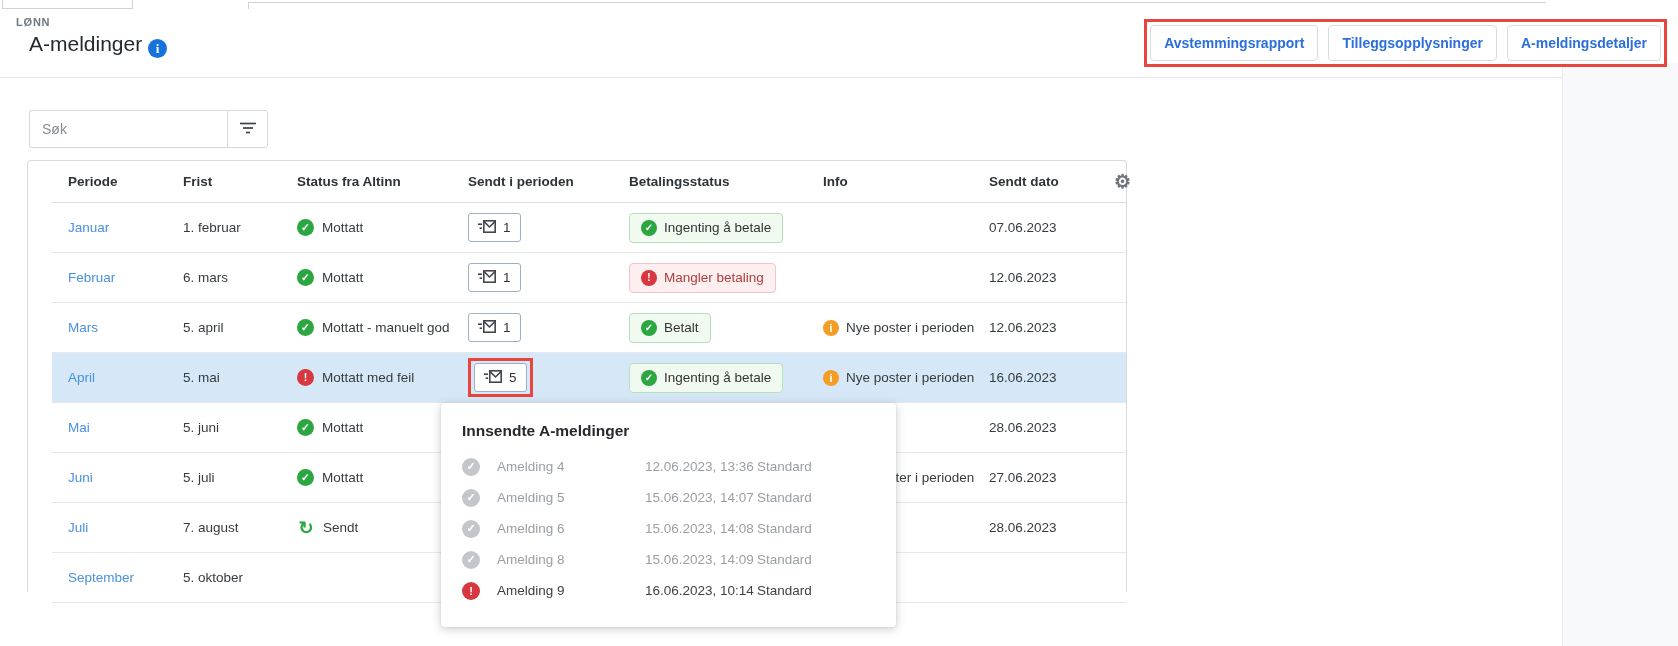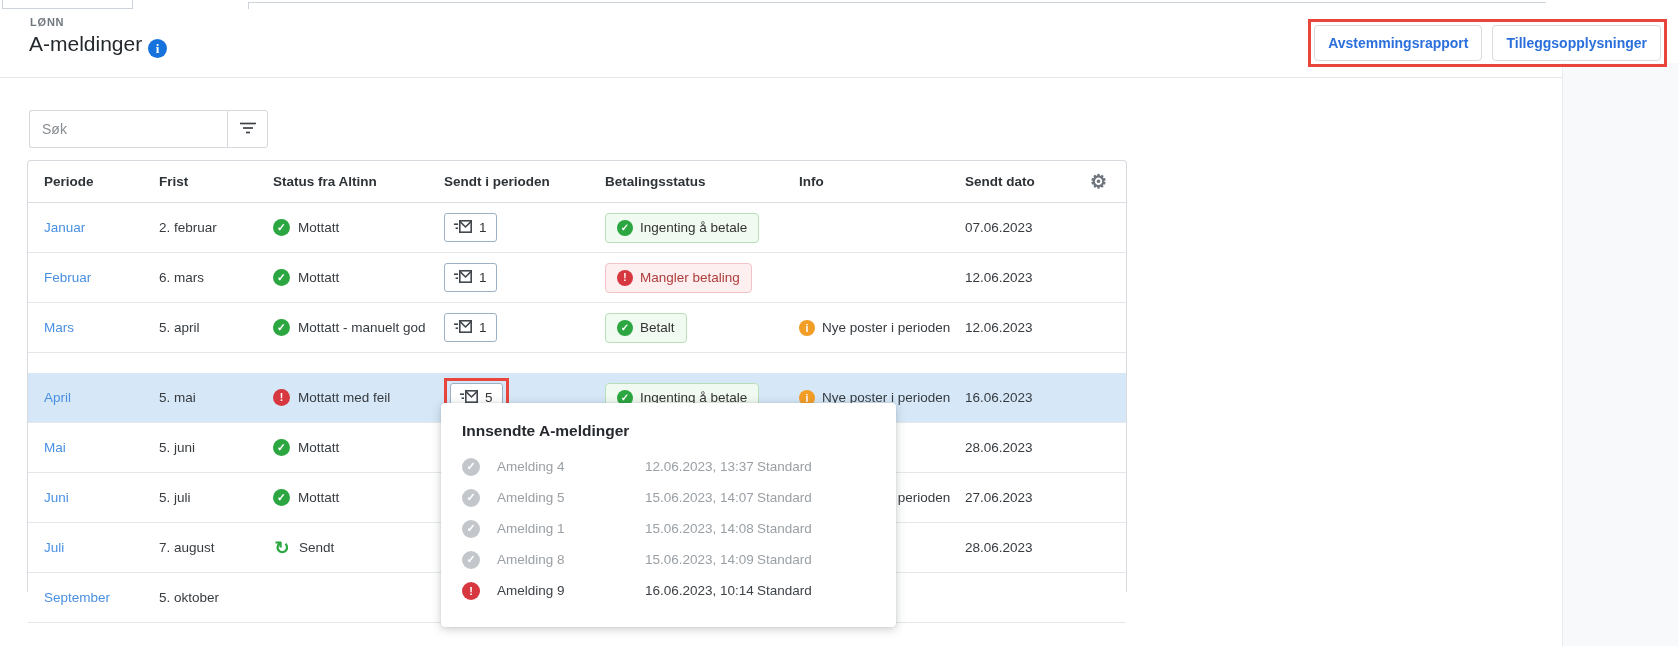--- a/index.html
+++ b/index.html
@@ -16,21 +16,21 @@
   .tab-frag-left {
     position:absolute; left:2px; top:0; width:131px; height:9px;
     border:1px solid #ccd3da; border-top:none; background:#fff;
   }
   .tab-frag-line {
     position:absolute; left:248px; top:2px; width:1298px; height:7px;
     border-top:1px solid #ccd3da; border-left:1px solid #ccd3da;
   }
 
   
-  .eyebrow { position:absolute; left:30px; top:16px; font-size:11px; letter-spacing:.8px; color:#70777e; font-weight:bold; }
+  .eyebrow { position:absolute; left:16px; top:16px; font-size:11px; letter-spacing:.8px; color:#70777e; font-weight:bold; }
   .page-title { position:absolute; left:29px; top:32px; font-size:21px; font-weight:normal; color:#23282d; }
   .title-info {
     position:absolute; left:148px; top:39px; width:19px; height:19px; border-radius:50%;
     background:#1673dd; color:#fff; display:flex; align-items:center; justify-content:center;
     font-family:"Liberation Serif", serif; font-weight:bold; font-size:13px; cursor:pointer;
   }
   .header-divider { position:absolute; left:0; top:77px; width:1562px; height:1px; background:#e5e8ea; }
   .right-strip { position:absolute; left:1562px; top:63px; width:116px; height:583px; background:#f8f9fa; border-left:1px solid #e9ebee; }
 
   
@@ -52,27 +52,27 @@
   }
   .search-input::placeholder { color:#878d93; }
   .filter-btn {
     width:41px; height:38px; background:#fff; border:1px solid #d5d9dd; border-radius:0 3px 3px 0;
     display:flex; align-items:center; justify-content:center; cursor:pointer;
   }
 
   
   .amld-table {
     position:absolute; left:27px; top:160px; width:1100px; height:432px;
-    border:1px solid #d6dade; border-bottom:none; border-radius:4px 4px 0 0; background:#fff;
+    border:1px solid #d6dade; border-bottom:none; border-radius:4px 4px 0 0; background:#fff;padding-left:24px;
   }
   .tgrid { display:grid; grid-template-columns:131px 114px 171px 161px 194px 166px 125px 1fr; align-items:center; }
   .thead { height:42px; border-bottom:1px solid #dbdfe3; font-weight:bold; font-size:13.5px; color:#2e3338; }
   .th:first-child, .td:first-child { padding-left:16px; }
   .tr { height:50px; border-bottom:1px solid #e5e8ea; font-size:13.5px; }
-  .tr.hl { background:#d6e8f8;margin-top:20px; }
+  .tr.hl { background:#d6e8f8; }
   .month-link { color:#4a90e2; text-decoration:none; cursor:pointer; }
   .c-status, .c-info { display:flex; align-items:center; overflow:hidden; white-space:nowrap; }
 
   .sicon {
     flex:0 0 auto; width:17px; height:17px; border-radius:50%; margin-right:8px;
     display:inline-flex; align-items:center; justify-content:center;
     color:#fff; font-size:10.5px; font-weight:bold; line-height:1;
   }
   .sicon.check { background:#2ba640; }
   .sicon.error { background:#d7373f; }
@@ -134,20 +134,21 @@
 
 <div class="eyebrow">LØNN</div>
 <div class="page-title">A-meldinger</div>
 <div class="title-info">i</div>
 <div class="header-divider"></div>
 <div class="right-strip"></div>
 
 <div class="actions-annot">
   <button class="action-btn">Avstemmingsrapport</button>
   <button class="action-btn">Tilleggsopplysninger</button>
+  <button class="action-btn">A-meldingsdetaljer</button>
 </div>
 
 <div class="search-group">
   <input class="search-input" placeholder="Søk" style="">
   <button class="filter-btn">
     <span>
       <svg width="18" height="12" viewBox="0 0 18 12">
         <line x1="1" y1="1.5" x2="17" y2="1.5" stroke="#3c4248" stroke-width="1.7"></line>
         <line x1="4" y1="6" x2="14" y2="6" stroke="#3c4248" stroke-width="1.7"></line>
         <line x1="7" y1="10.5" x2="11" y2="10.5" stroke="#3c4248" stroke-width="1.7"></line>
@@ -163,21 +164,21 @@
     <div class="th">Status fra Altinn</div>
     <div class="th">Sendt i perioden</div>
     <div class="th">Betalingsstatus</div>
     <div class="th">Info</div>
     <div class="th">Sendt dato</div>
     <div class="th c-gear"><span class="gear">⚙</span></div>
   </div>
   <div>
       <div class="tgrid tr">
     <div class="td c-period"><a class="month-link f-period">Januar</a></div>
-    <div class="td c-frist f-frist">2. februar</div>
+    <div class="td c-frist f-frist">1. februar</div>
     <div class="td c-status">
       <span class="sicon check">✓</span>
       <span class="f-altinn">Mottatt</span>
     </div>
     <div class="td c-sent">
       <span class="env-annot">
         <button class="env-btn">
           <span>
             <svg width="19" height="15" viewBox="0 0 19 15">
               <rect x="5.8" y="1.8" width="11.4" height="11.4" fill="none" stroke="#41474d" stroke-width="1.6"></rect>
@@ -356,32 +357,32 @@
   </div>
     </div>
 </div>
 
 <div class="popup">
   <div class="popup-title">Innsendte A-meldinger</div>
   <div class="popup-list">
       <div class="popup-row">
     <span class="pp-col"><span class="pp-icon">✓</span></span>
     <span class="pp-name f-name">Amelding 4</span>
-    <span class="pp-dt f-dt">12.06.2023, 13:37</span>
+    <span class="pp-dt f-dt">12.06.2023, 13:36</span>
     <span class="pp-type f-type">Standard</span>
   </div>
       <div class="popup-row">
     <span class="pp-col"><span class="pp-icon">✓</span></span>
     <span class="pp-name f-name">Amelding 5</span>
     <span class="pp-dt f-dt">15.06.2023, 14:07</span>
     <span class="pp-type f-type">Standard</span>
   </div>
       <div class="popup-row">
     <span class="pp-col"><span class="pp-icon">✓</span></span>
-    <span class="pp-name f-name">Amelding 1</span>
+    <span class="pp-name f-name">Amelding 6</span>
     <span class="pp-dt f-dt">15.06.2023, 14:08</span>
     <span class="pp-type f-type">Standard</span>
   </div>
       <div class="popup-row">
     <span class="pp-col"><span class="pp-icon">✓</span></span>
     <span class="pp-name f-name">Amelding 8</span>
     <span class="pp-dt f-dt">15.06.2023, 14:09</span>
     <span class="pp-type f-type">Standard</span>
   </div>
       <div class="popup-row dark">

